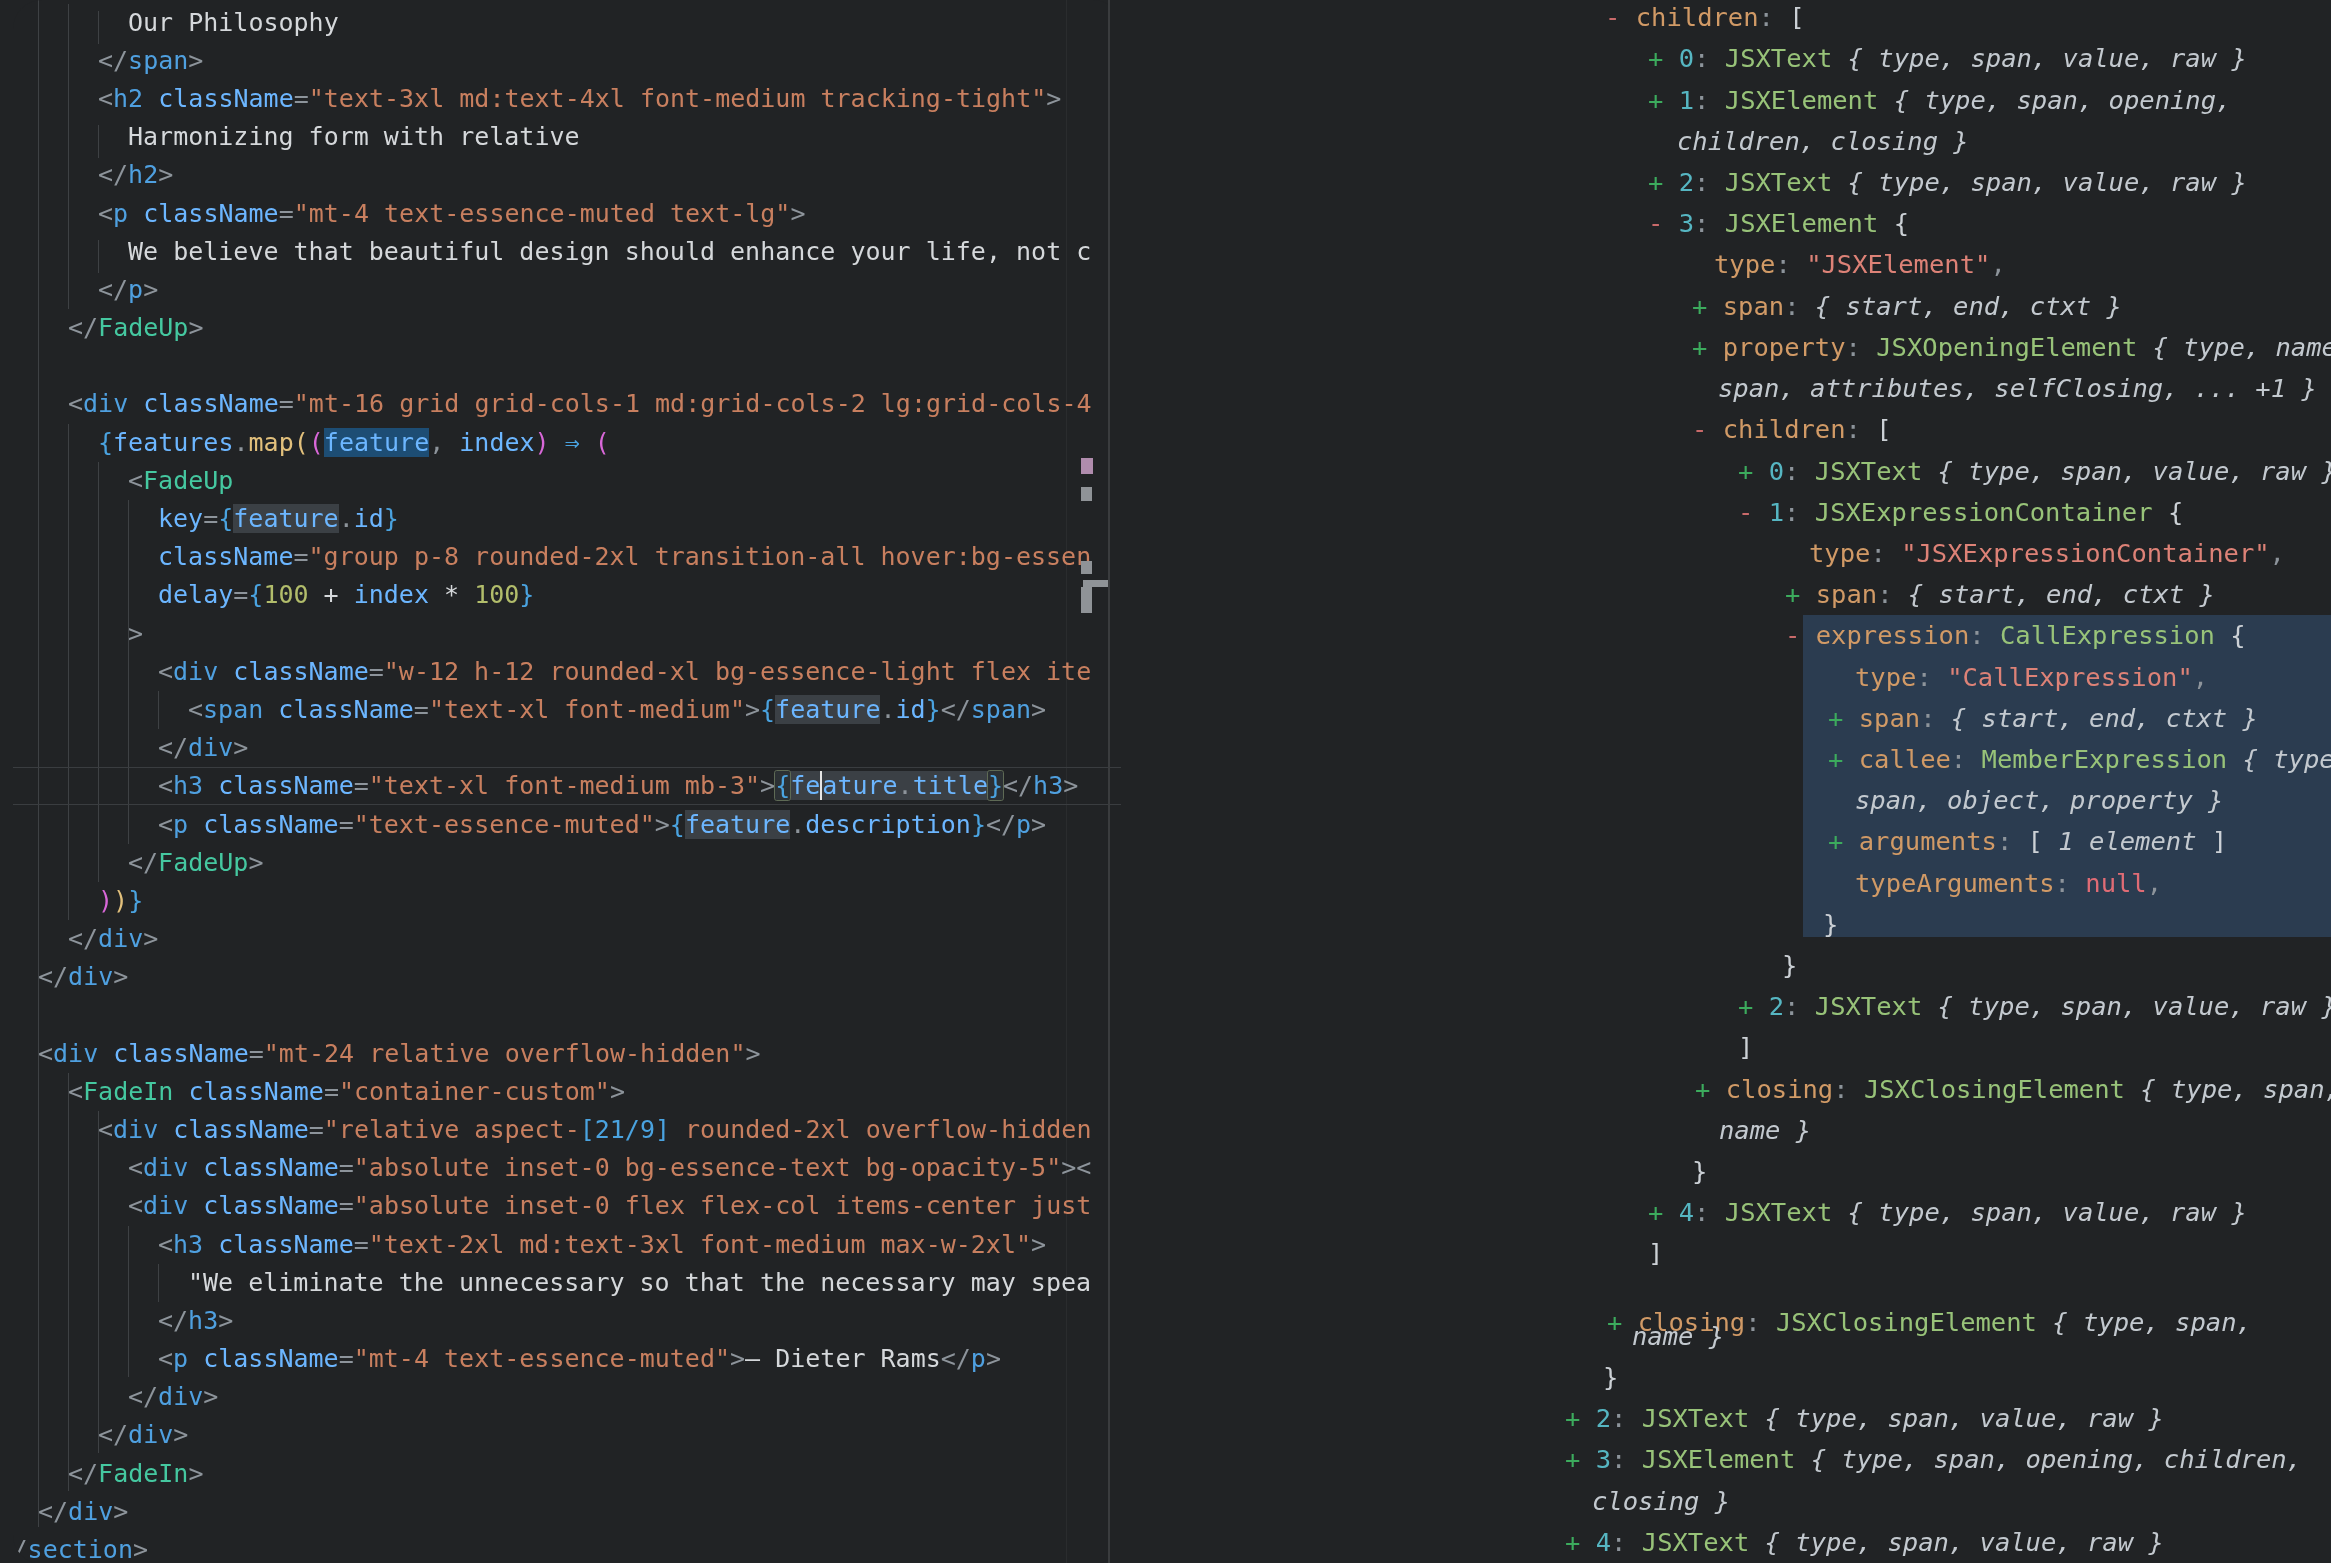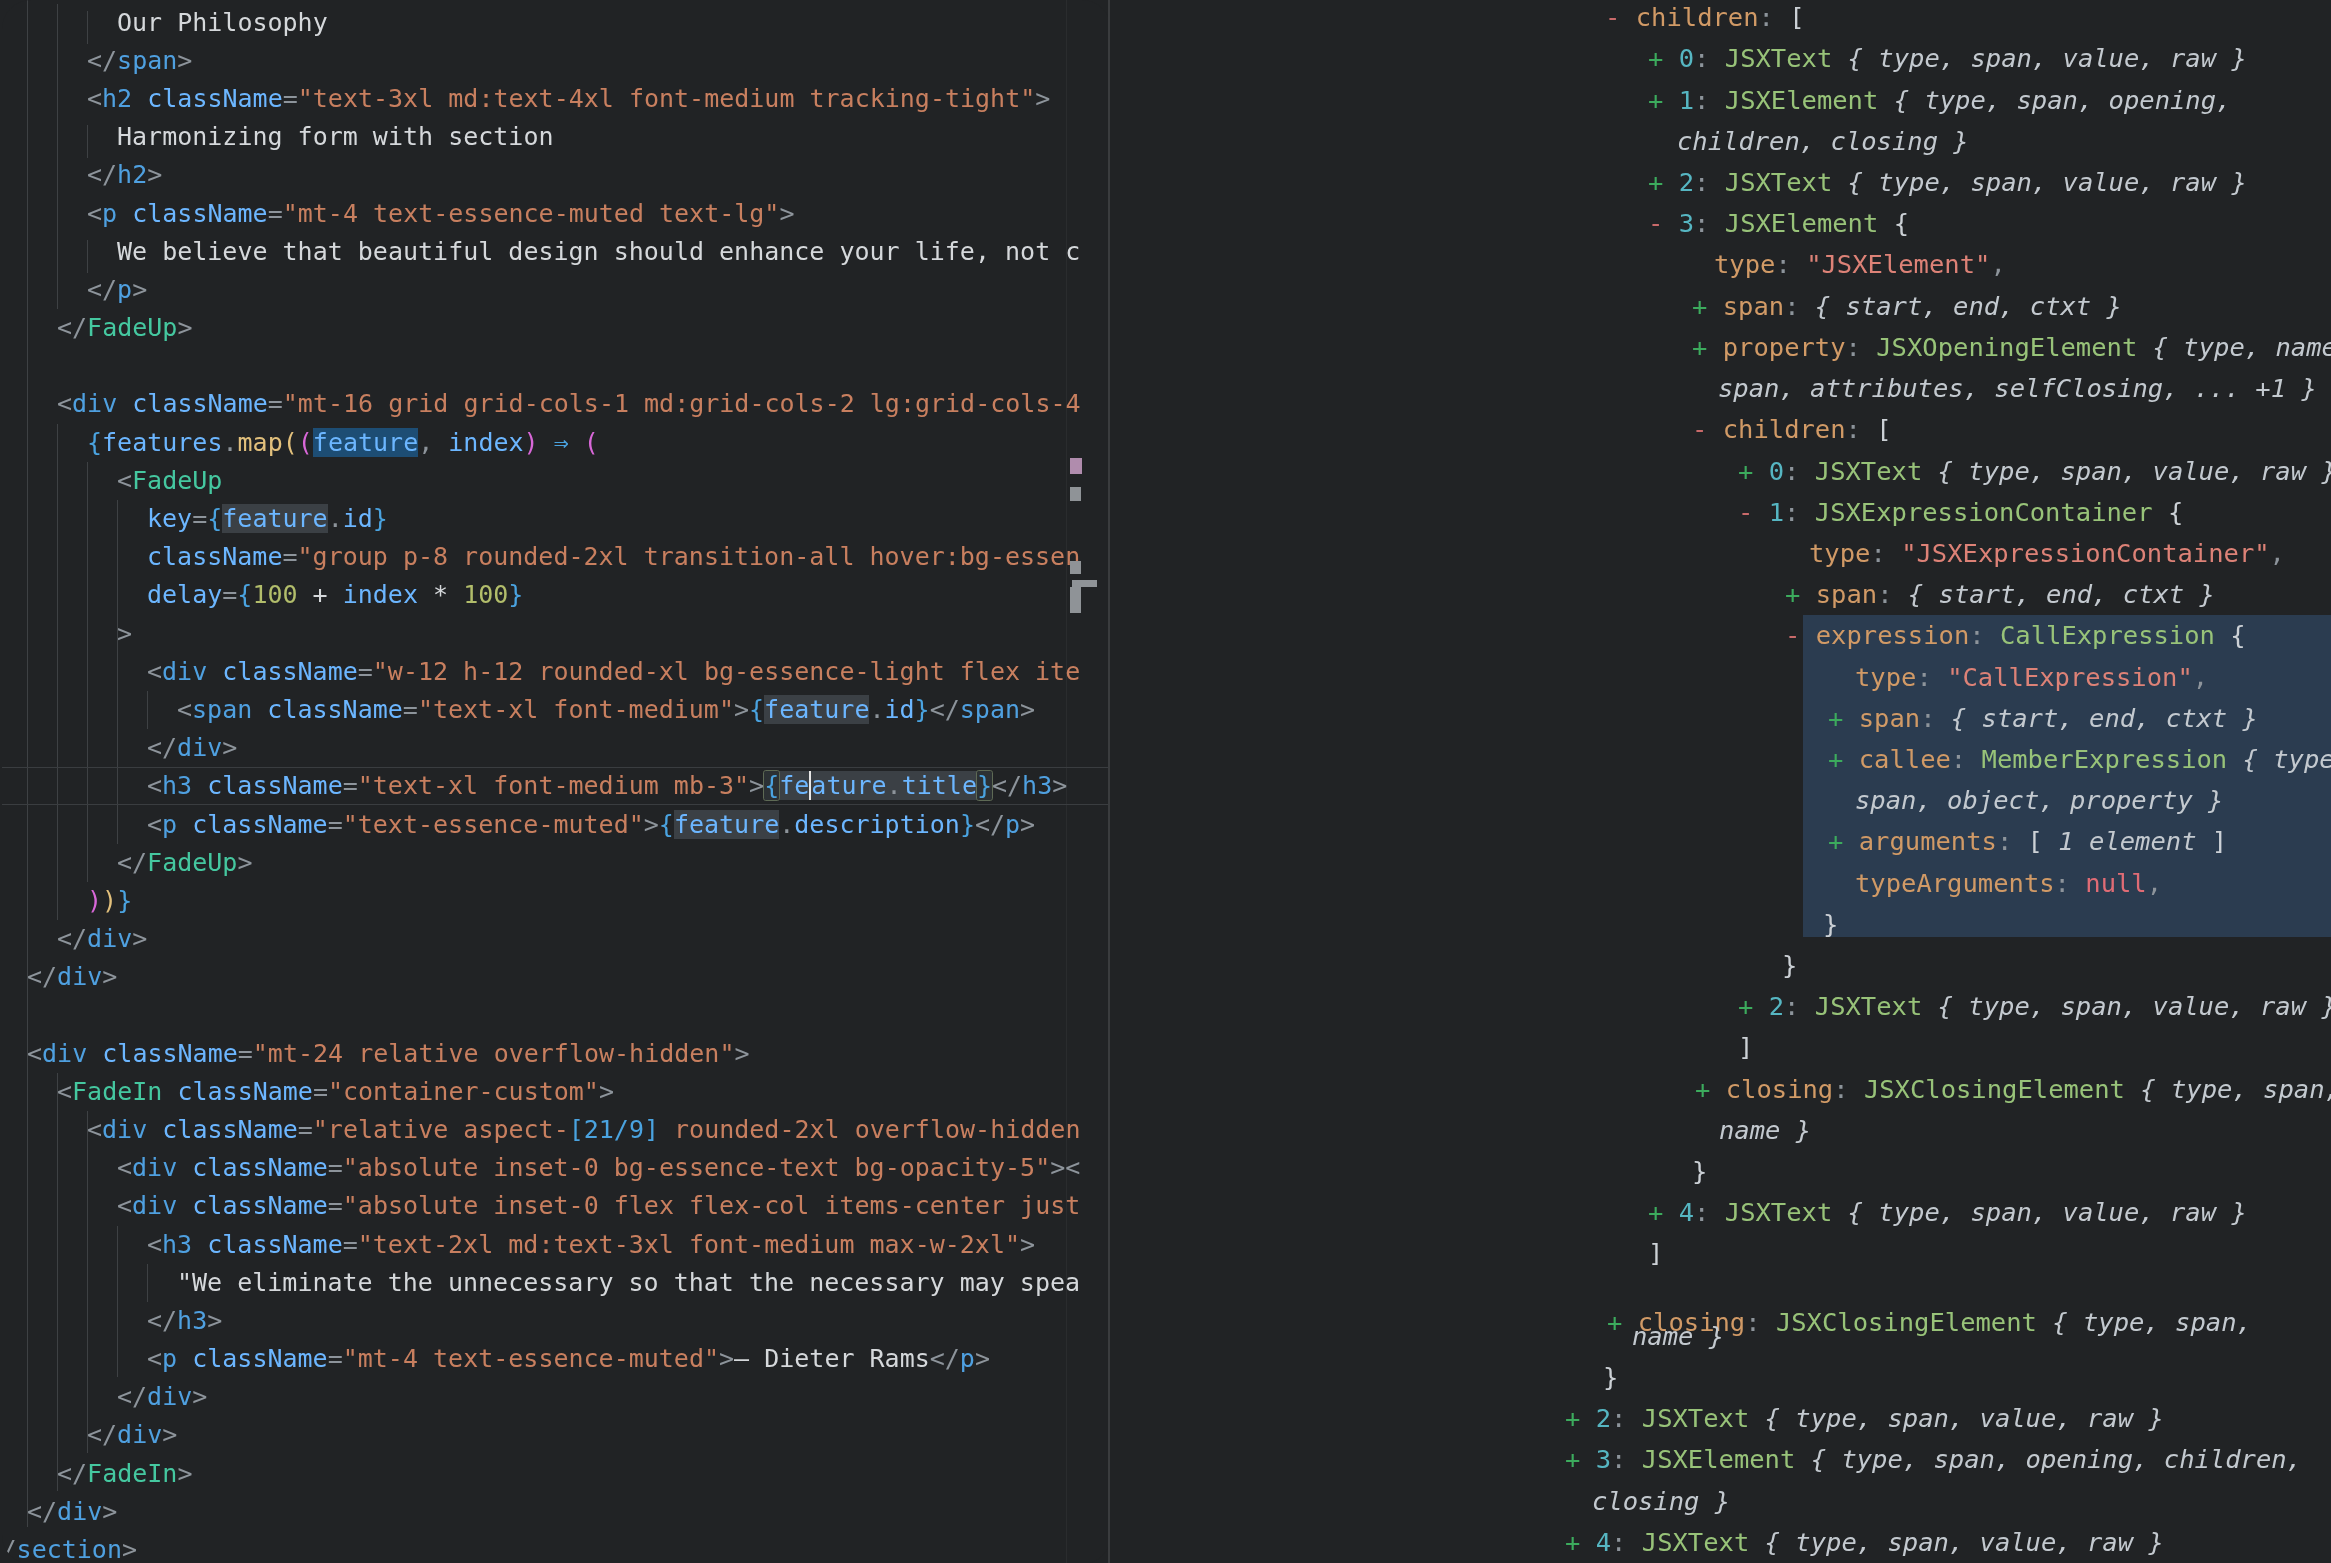--- a/index.html
+++ b/index.html
@@ -3,21 +3,21 @@
 <meta charset="utf-8">
 <style>
   html,body{margin:0;padding:0;}
   body{
     width:2331px;height:1564px;overflow:hidden;position:relative;
     background:var(--bg,#212325);
     font-family:"DejaVu Sans Mono",monospace;
   }
   
   #left-pane{
-    position:absolute;left:2px;top:0;width:1109px;height:1564px;
+    position:absolute;left:13px;top:0;width:1109px;height:1564px;
     overflow:hidden;background:var(--bg);border-radius:29px;
   }
   #right-pane{
     position:absolute;left:1109px;top:0;width:1222px;height:1564px;
     overflow:hidden;background:var(--bg);
   }
   #pane-divider{
     position:absolute;left:1108px;top:0;width:1.8px;height:1564px;
     background:var(--divider);z-index:6;
   }
@@ -80,21 +80,21 @@
       <div class="guide" style="left: 85px; top: 1111px; height: 342px;"></div>
       <div class="guide" style="left: 115px; top: 500px; height: 344px;"></div>
       <div class="guide" style="left: 115px; top: 1226px; height: 151px;"></div>
       <div class="guide" style="left: 145px; top: 691px; height: 38px;"></div>
       <div class="guide" style="left: 145px; top: 1264px; height: 38px;"></div>
     </div>
   <div id="left-lines">
       <div class="lline" style="top: 3.6px; left: 115px;"><span class="t-txt">Our Philosophy</span></div>
       <div class="lline" style="top: 42px; left: 85px;"><span class="t-ang">&lt;/</span><span class="t-tag">span</span><span class="t-ang">&gt;</span></div>
       <div class="lline" style="top: 80px; left: 85px;"><span class="t-ang">&lt;</span><span class="t-tag">h2</span><span class="t-txt"> </span><span class="t-att">className</span><span class="t-ang">=</span><span class="t-str">"text-3xl md:text-4xl font-medium tracking-tight"</span><span class="t-ang">&gt;</span></div>
-      <div class="lline" style="top: 118px; left: 115px;"><span class="t-txt">Harmonizing form with section</span></div>
+      <div class="lline" style="top: 118px; left: 115px;"><span class="t-txt">Harmonizing form with relative</span></div>
       <div class="lline" style="top: 156px; left: 85px;"><span class="t-ang">&lt;/</span><span class="t-tag">h2</span><span class="t-ang">&gt;</span></div>
       <div class="lline" style="top: 195px; left: 85px;"><span class="t-ang">&lt;</span><span class="t-tag">p</span><span class="t-txt"> </span><span class="t-att">className</span><span class="t-ang">=</span><span class="t-str">"mt-4 text-essence-muted text-lg"</span><span class="t-ang">&gt;</span></div>
       <div class="lline" style="top: 233px; left: 115px;"><span class="t-txt">We believe that beautiful design should enhance your life, not c</span></div>
       <div class="lline" style="top: 271px; left: 85px;"><span class="t-ang">&lt;/</span><span class="t-tag">p</span><span class="t-ang">&gt;</span></div>
       <div class="lline" style="top: 309px; left: 55px;"><span class="t-ang">&lt;/</span><span class="t-cmp">FadeUp</span><span class="t-ang">&gt;</span></div>
       <div class="lline" style="top: 385px; left: 55px;"><span class="t-ang">&lt;</span><span class="t-tag">div</span><span class="t-txt"> </span><span class="t-att">className</span><span class="t-ang">=</span><span class="t-str">"mt-16 grid grid-cols-1 md:grid-cols-2 lg:grid-cols-4</span></div>
       <div class="lline" style="top: 424px; left: 85px;"><span class="t-blu">{</span><span class="t-att">features</span><span class="t-ang">.</span><span class="t-yel">map</span><span class="t-yel">(</span><span class="t-pnk">(</span><span class="t-attsel">feature</span><span class="t-ang">,</span><span class="t-txt"> </span><span class="t-att">index</span><span class="t-pnk">)</span><span class="t-txt"> </span><span class="t-blu">⇒</span><span class="t-txt"> </span><span class="t-pnk">(</span></div>
       <div class="lline" style="top: 462px; left: 115px;"><span class="t-ang">&lt;</span><span class="t-cmp">FadeUp</span></div>
       <div class="lline" style="top: 500px; left: 145px;"><span class="t-att">key</span><span class="t-ang">=</span><span class="t-blu">{</span><span class="t-atthl">feature</span><span class="t-ang">.</span><span class="t-att">id</span><span class="t-blu">}</span></div>
       <div class="lline" style="top: 538px; left: 145px;"><span class="t-att">className</span><span class="t-ang">=</span><span class="t-str">"group p-8 rounded-2xl transition-all hover:bg-essen</span></div>

